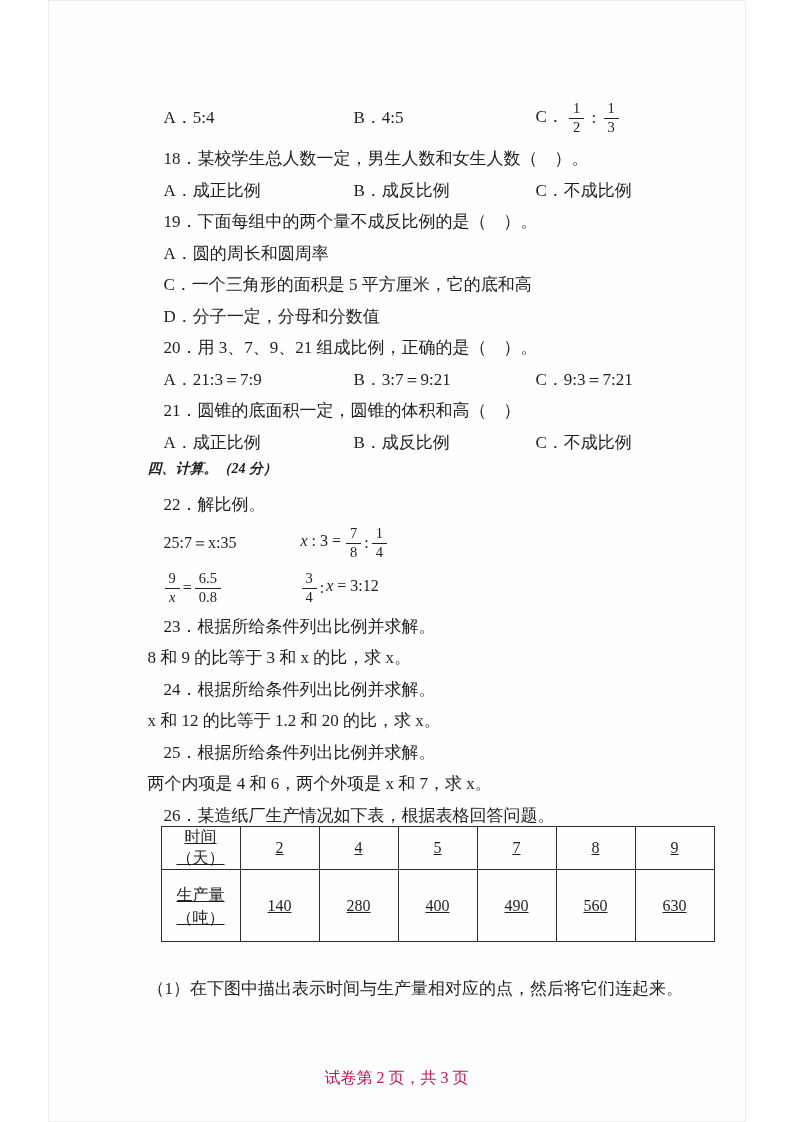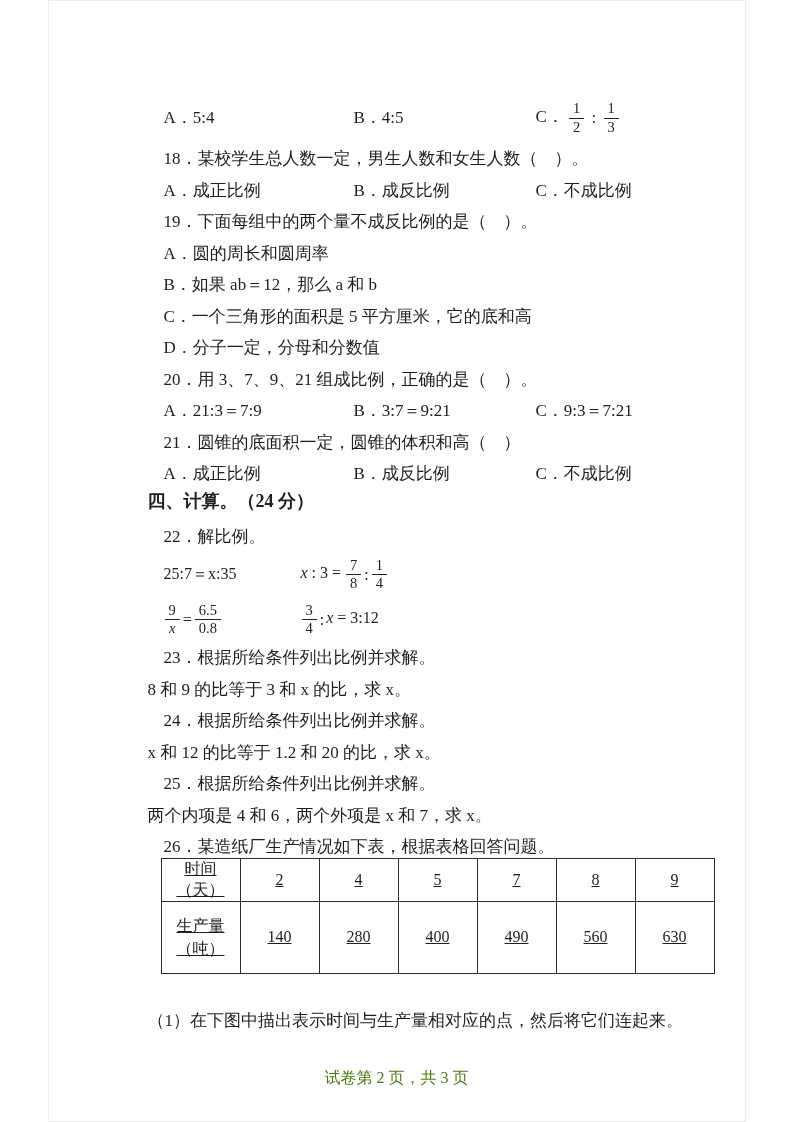--- a/index.html
+++ b/index.html
@@ -22,24 +22,25 @@
     display:grid;
     grid-template-columns:190px 182px auto;
     padding-left:16px;
     line-height:31.5px;
     align-items:center;
     white-space:nowrap;
   }
   .frac-row { height:50px; }
   .sec-header {
     font-weight:bold;
-    font-size:18px;
+    font-size:14px;
     line-height:22px;
     margin-bottom:9px;
     white-space:nowrap;
+    font-style:italic;
   }
   .formula-row {
     display:grid;
     grid-template-columns:137px auto;
     padding-left:16px;
     height:45px;
     align-items:center;
     font-size:16px;
     white-space:nowrap;
   }
@@ -72,21 +73,21 @@
   }
   .prod-table tr.r1 td { height:42px; }
   .prod-table tr.r2 td { height:72px; }
   .cell-2line span { display:block; line-height:23px; }
   .sub-note { margin-top:31px; }
   .footer {
     position:absolute;
     left:0; right:0; bottom:32px;
     text-align:center;
     font-size:16px;
-    color:#4d7c0f;
+    color:#be185d;
   }
 </style>
 </head>
 <body>
 
 <div class="page">
   <div class="content">
 
     <div class="opts-row frac-row">
       <span>A．5:4</span>
@@ -107,21 +108,20 @@
 
     <div class="line">18．某校学生总人数一定，男生人数和女生人数（　）。</div>
     <div class="opts-row">
       <span>A．成正比例</span>
       <span>B．成反比例</span>
       <span>C．不成比例</span>
     </div>
 
     <div class="line">19．下面每组中的两个量不成反比例的是（　）。</div>
     <div class="line">A．圆的周长和圆周率</div>
-    <div class="line">B．如果 ab＝12，那么 a 和 b</div>
     <div class="line">C．一个三角形的面积是 5 平方厘米，它的底和高</div>
     <div class="line">D．分子一定，分母和分数值</div>
 
     <div class="line">20．用 3、7、9、21 组成比例，正确的是（　）。</div>
     <div class="opts-row">
       <span>A．21:3＝7:9</span>
       <span>B．3:7＝9:21</span>
       <span>C．9:3＝7:21</span>
     </div>
 

